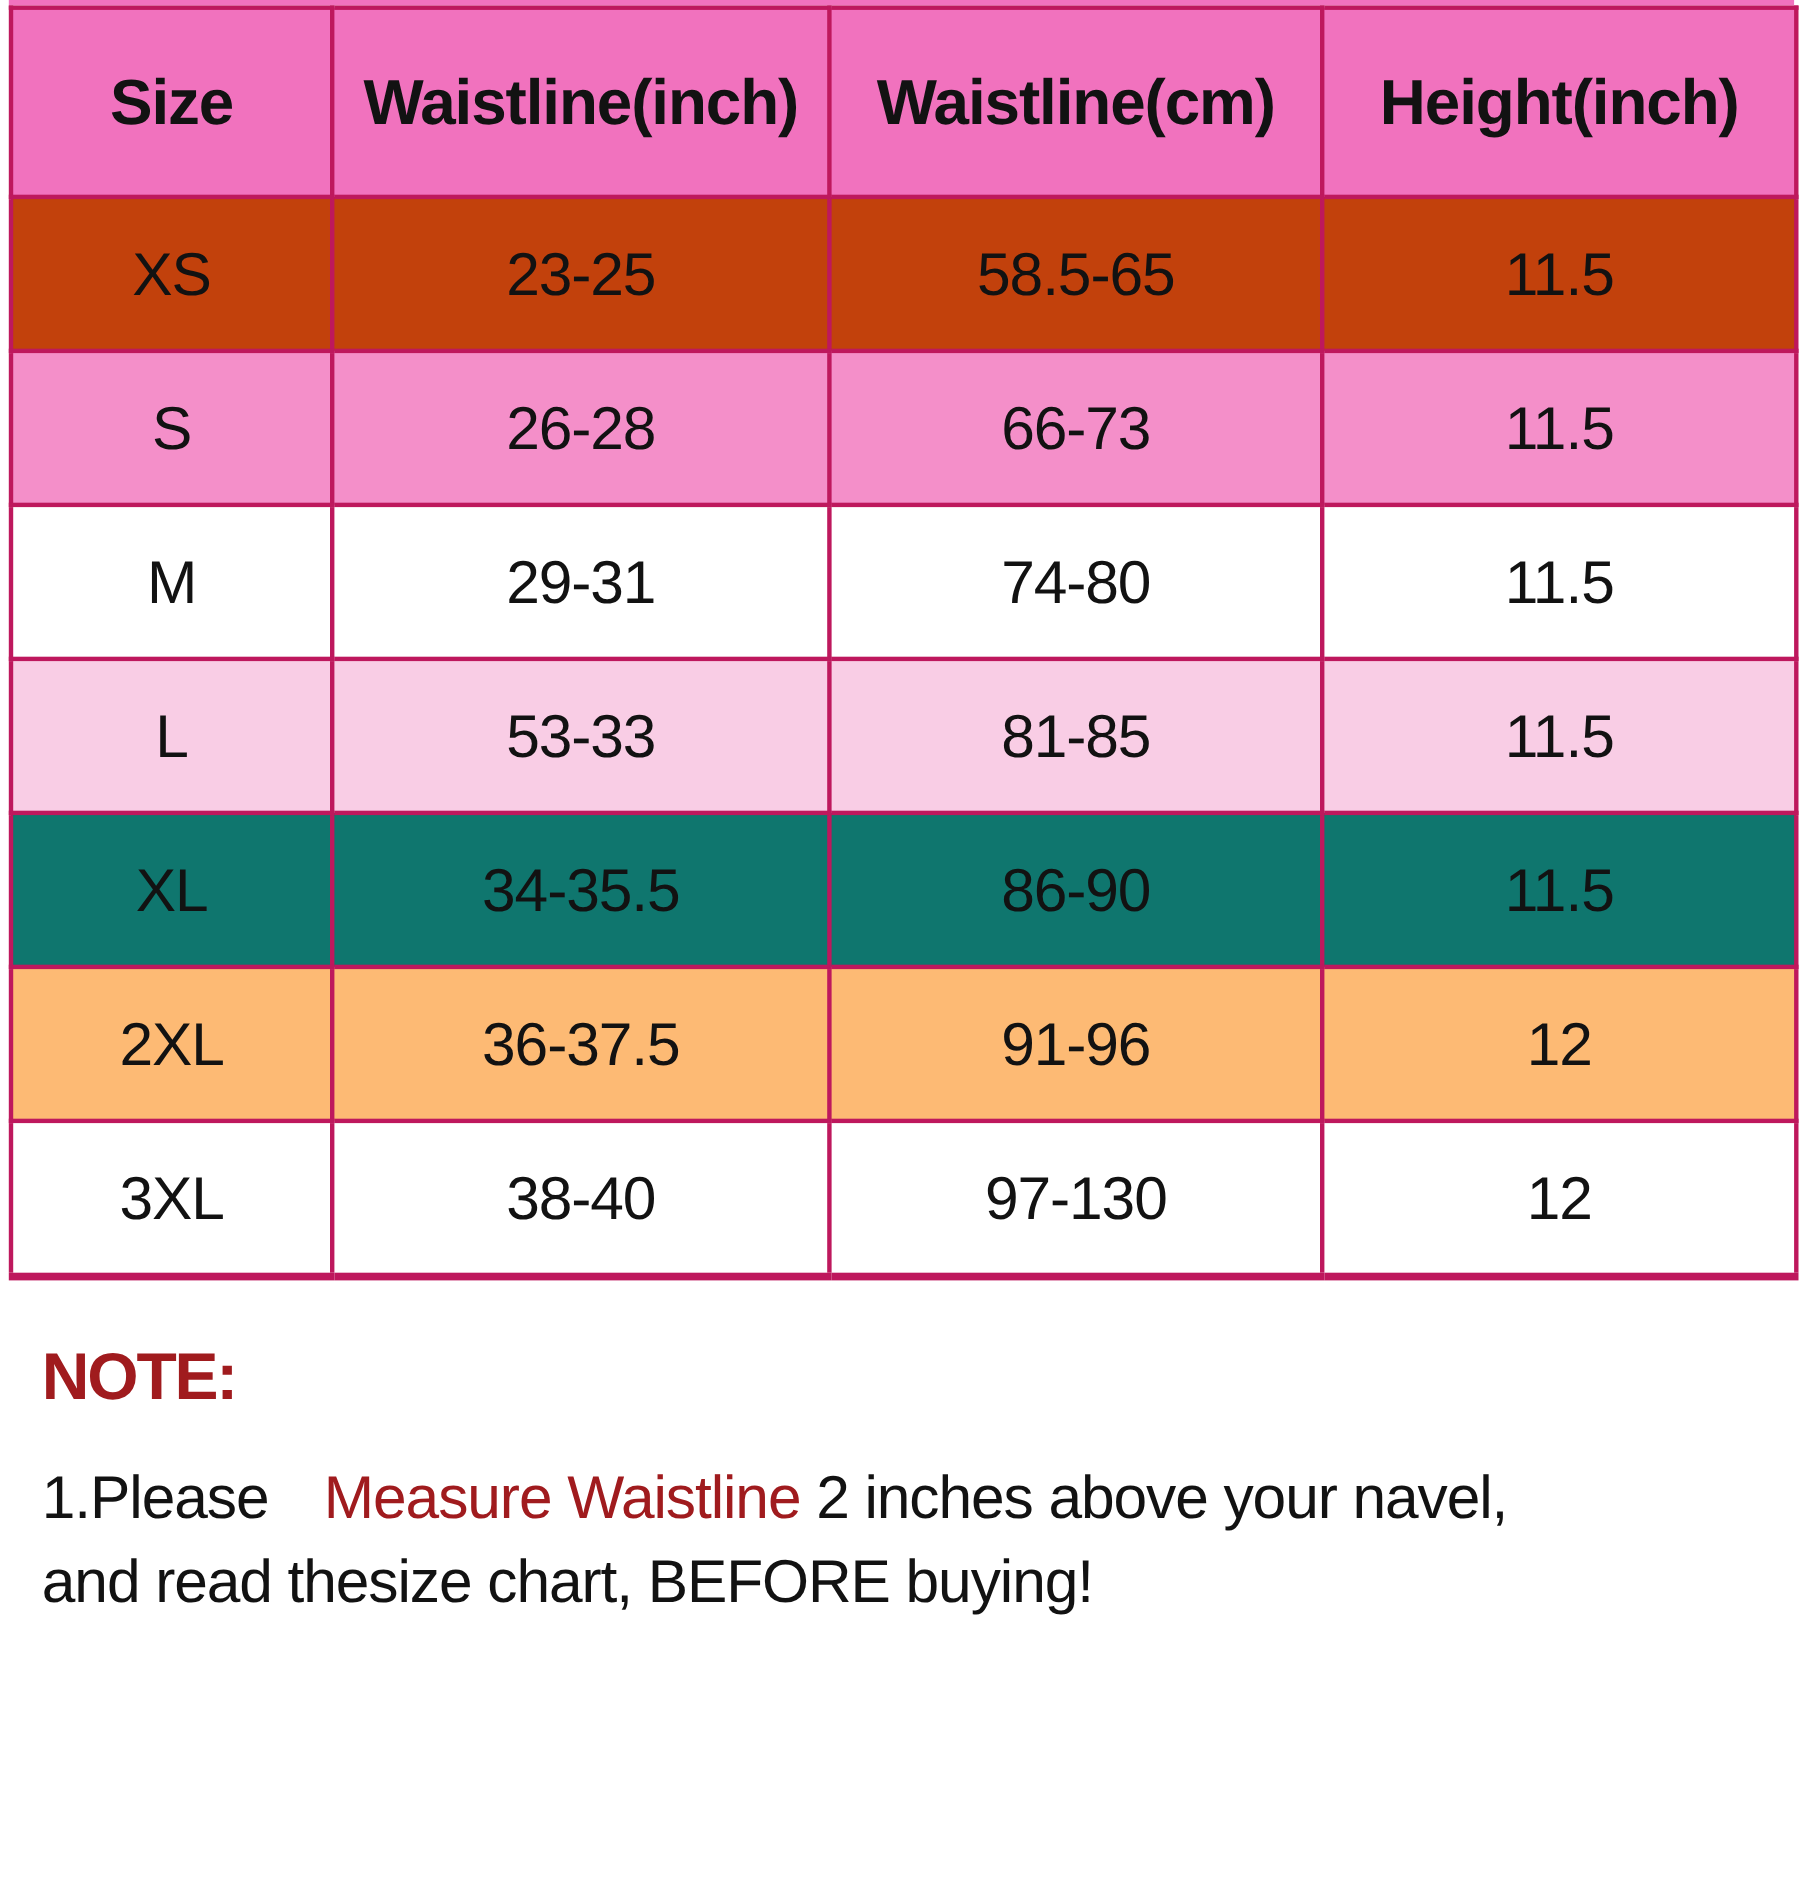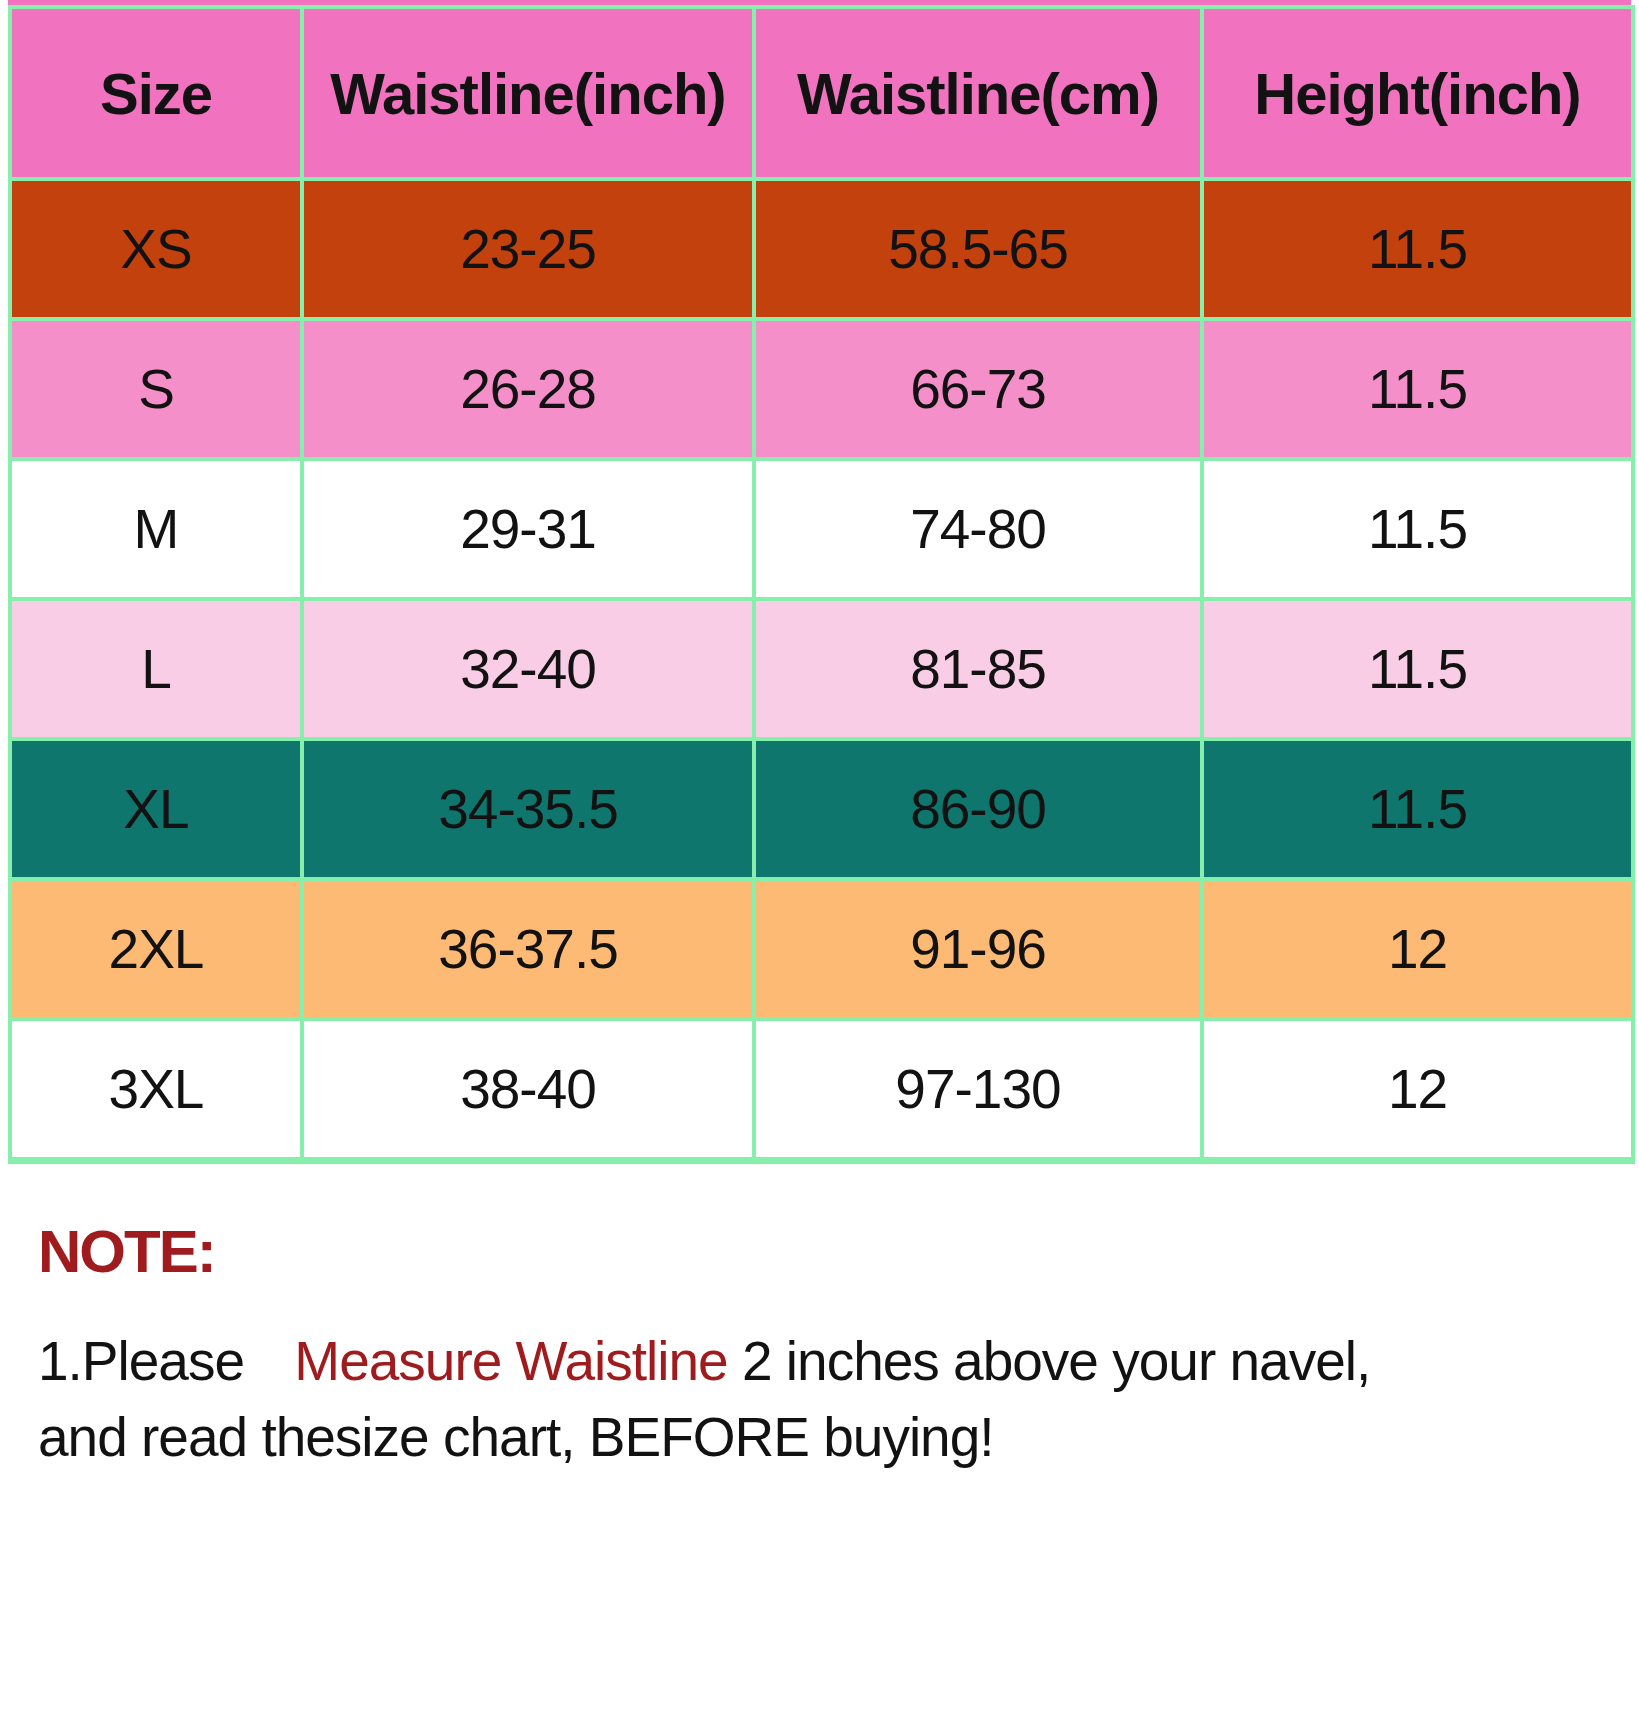--- a/index.html
+++ b/index.html
@@ -24,21 +24,21 @@
     margin-left: 8px;
     width: 1623px;
     border-collapse: collapse;
     table-layout: fixed;
   }
   col.c1 { width: 292px; }
   col.c2 { width: 452px; }
   col.c3 { width: 448px; }
   col.c4 { width: 431px; }
   th, td {
-    border: 4px solid #86efac;
+    border: 4px solid #be185d;
     text-align: center;
     vertical-align: middle;
     color: #121212;
     letter-spacing: -1px;
     padding: 0;
   }
   th {
     height: 168px;
     font-size: 58px;
     font-weight: bold;
@@ -109,21 +109,21 @@
         <td>11.5</td>
       </tr>
       <tr style="background-color: rgb(255, 255, 255);">
         <td>M</td>
         <td>29-31</td>
         <td>74-80</td>
         <td>11.5</td>
       </tr>
       <tr style="background-color: rgb(249, 205, 229);">
         <td>L</td>
-        <td>32-40</td>
+        <td>53-33</td>
         <td>81-85</td>
         <td>11.5</td>
       </tr>
       <tr style="background-color: #0f766e;">
         <td>XL</td>
         <td>34-35.5</td>
         <td>86-90</td>
         <td>11.5</td>
       </tr>
       <tr style="background-color: #fdba74;">

